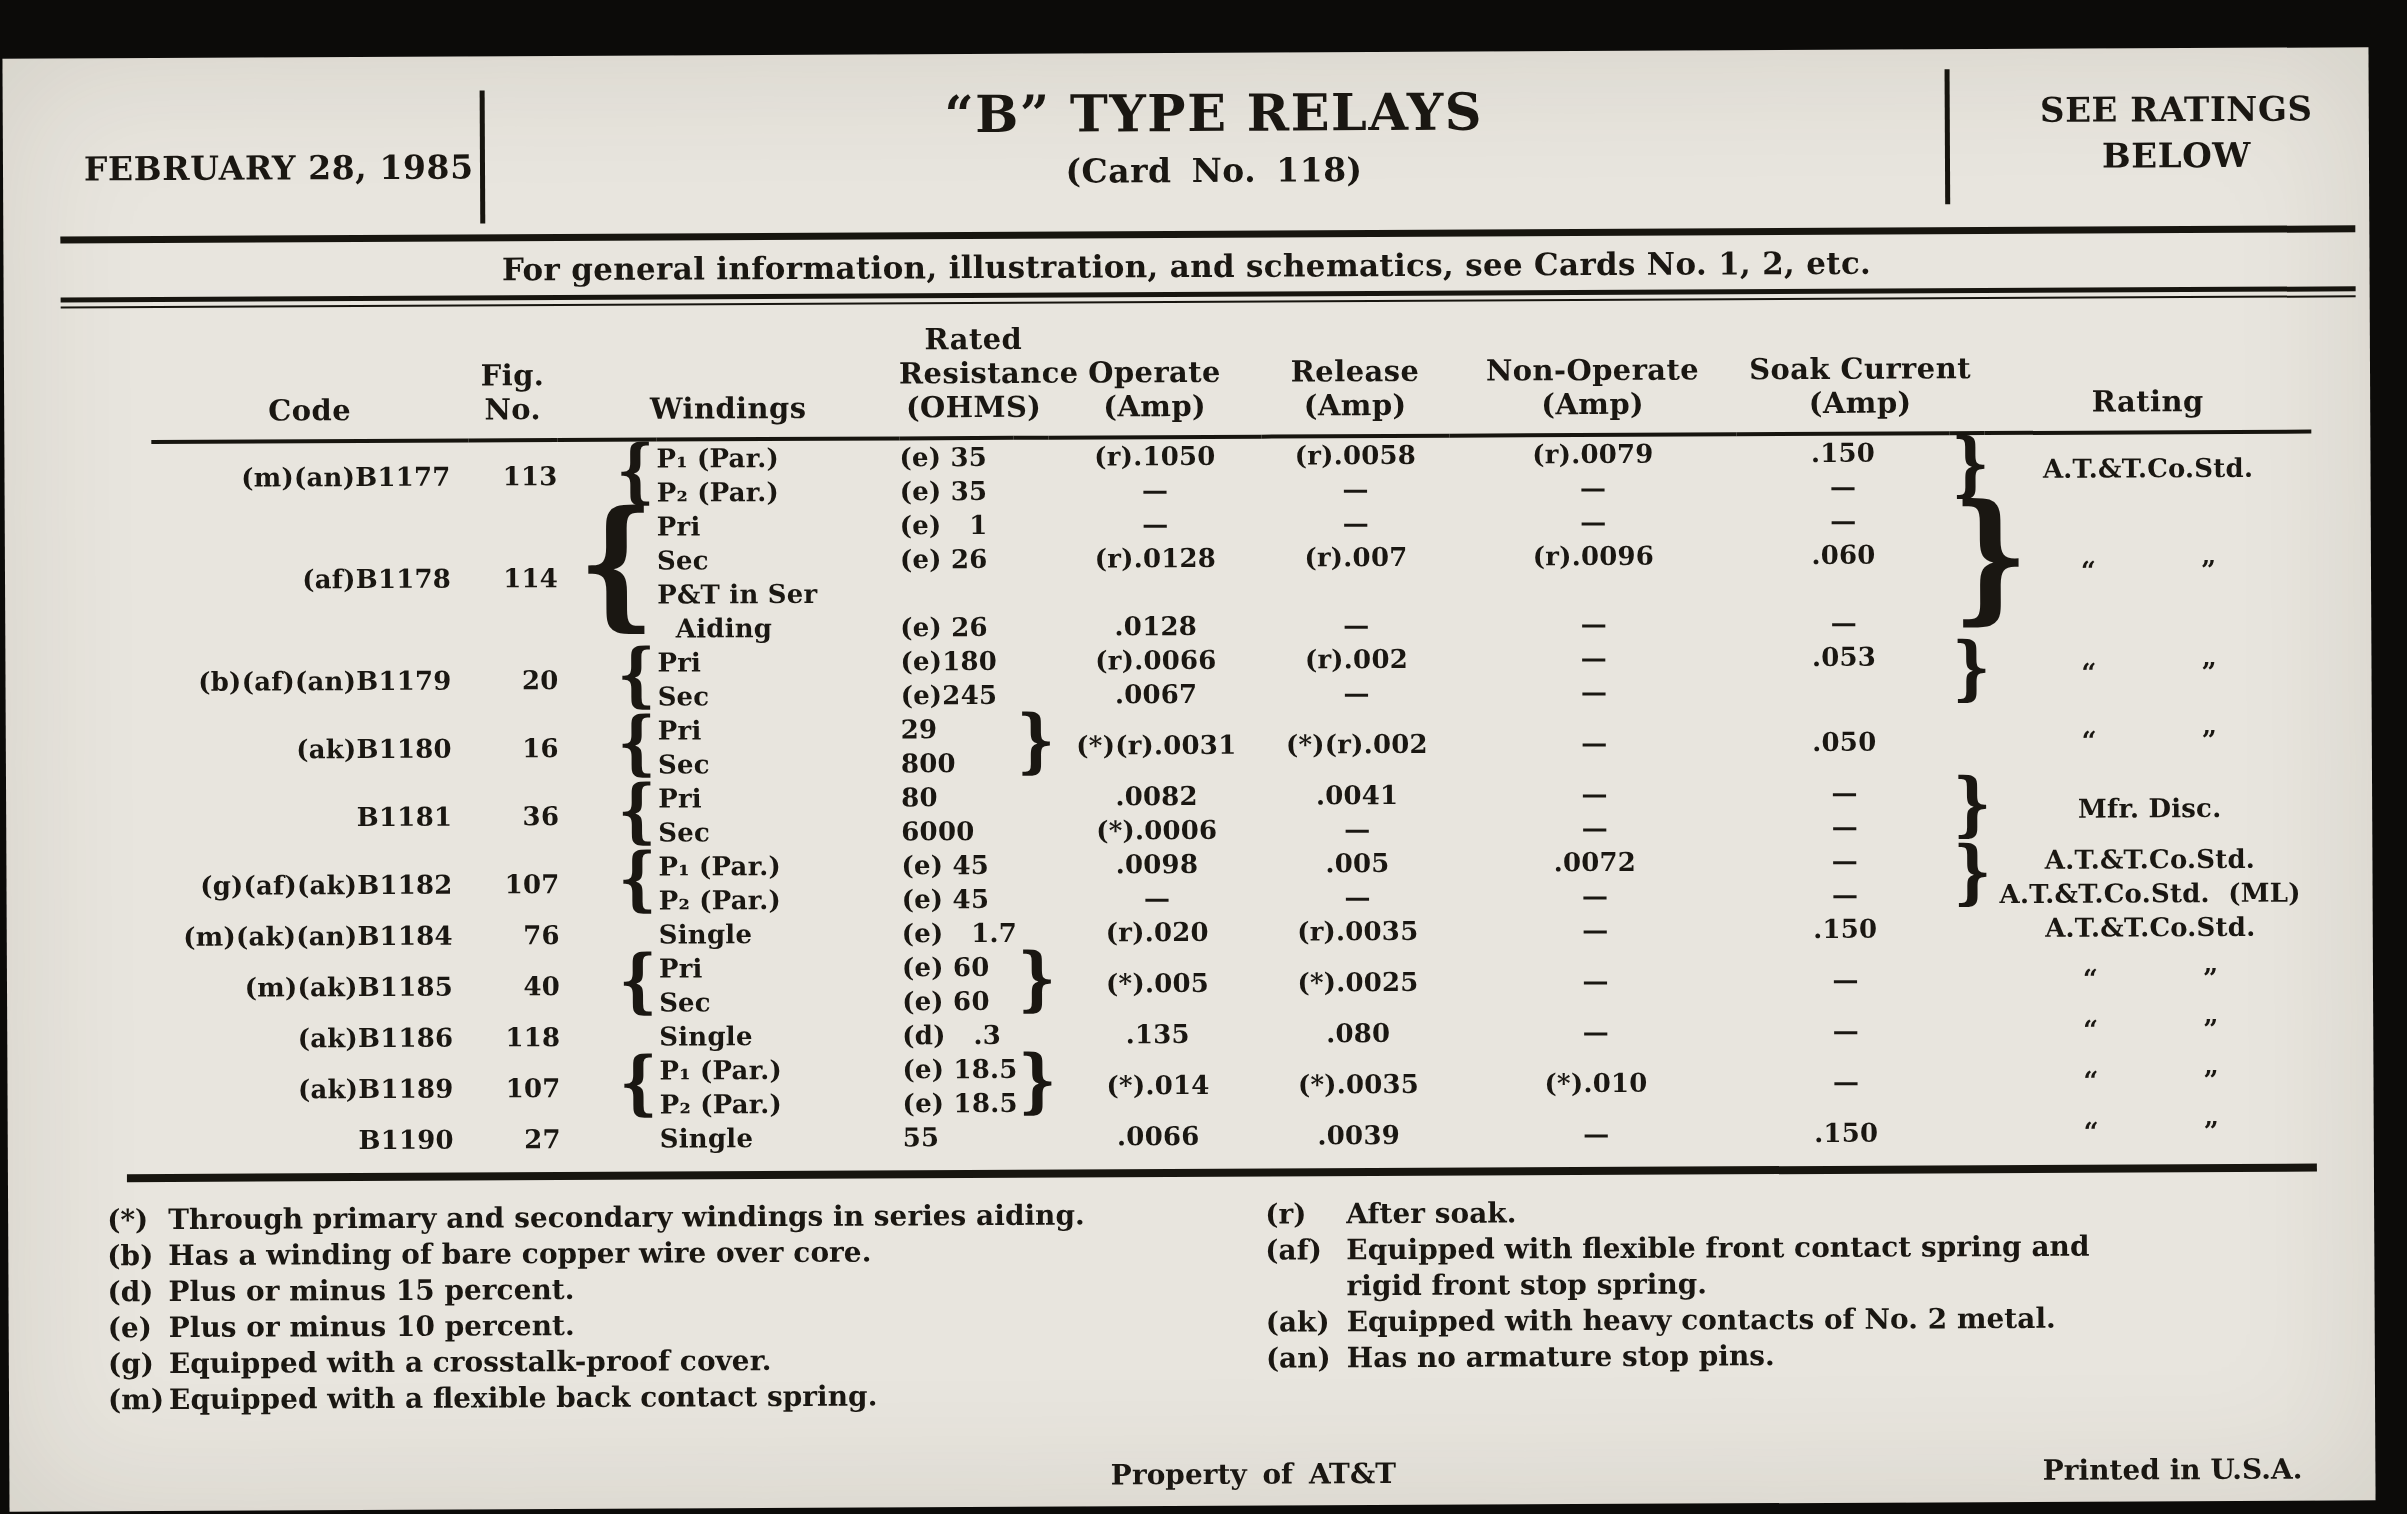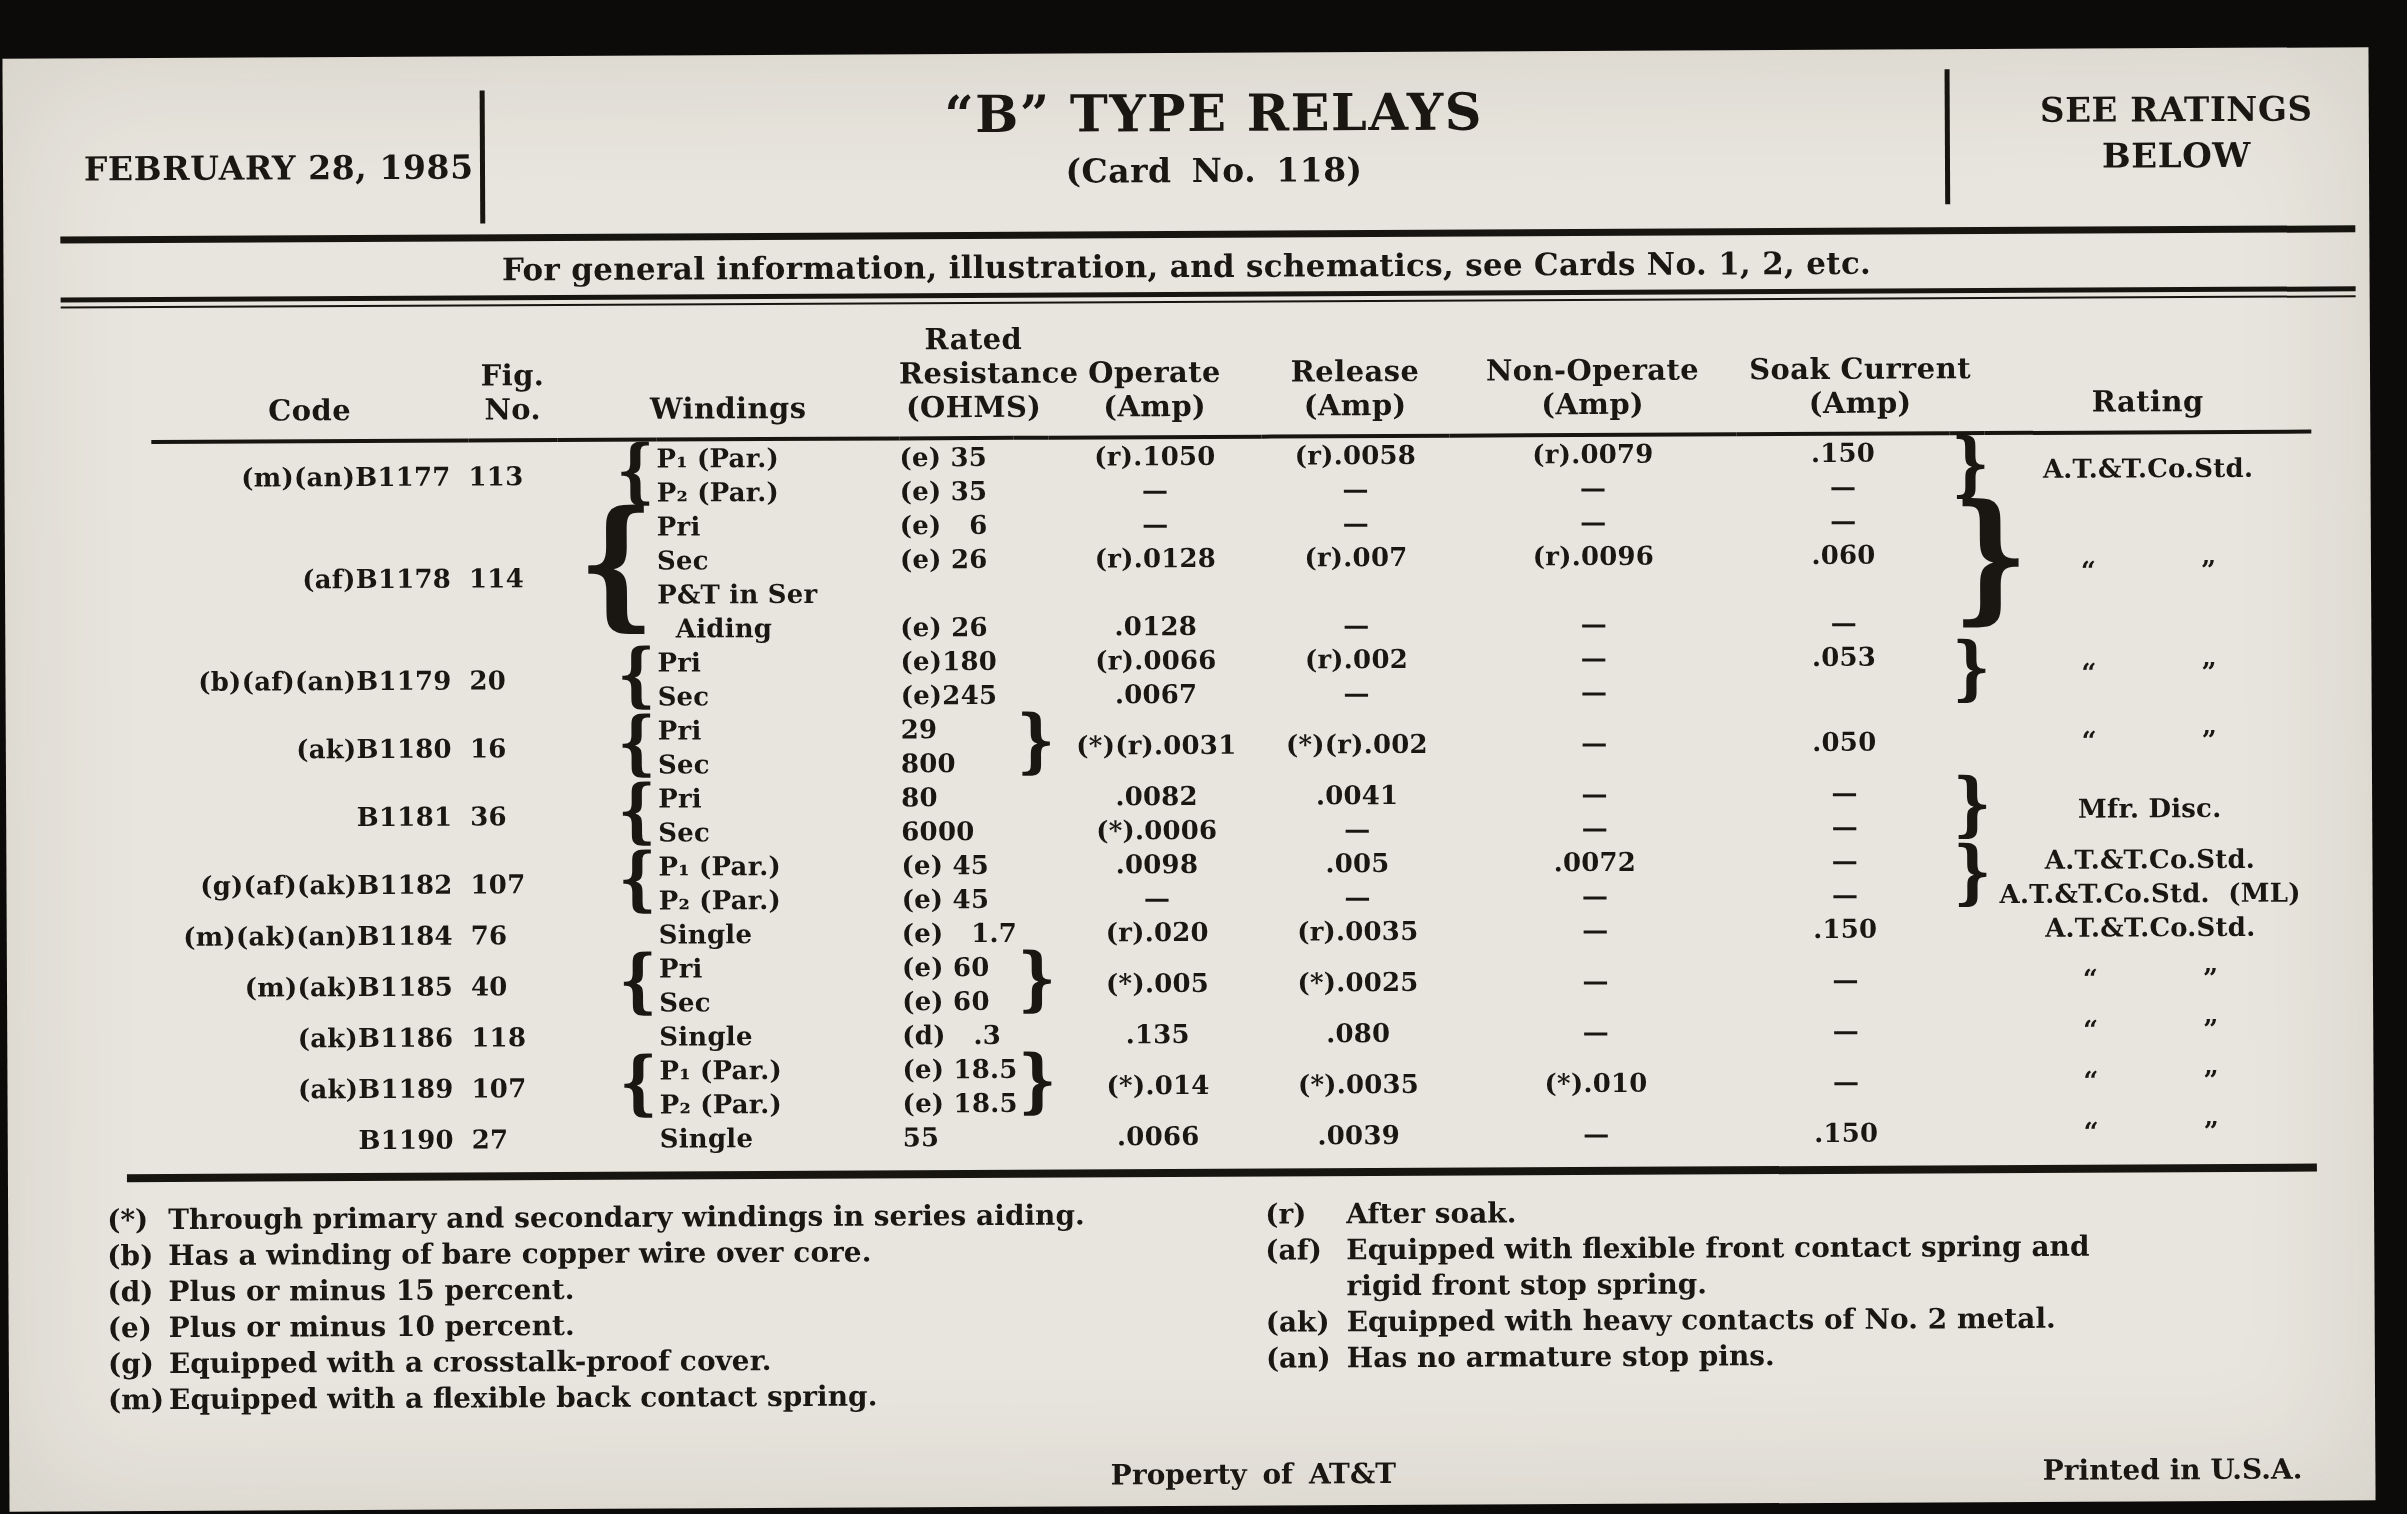--- a/index.html
+++ b/index.html
@@ -35,21 +35,21 @@
   
   table.relay { border-collapse:collapse; table-layout:fixed; width:2158px; margin:6px 0 0 147px; }
   th {
     font-size:29px; font-weight:bold; text-align:center; vertical-align:bottom;
     white-space:pre-line; line-height:34px; padding:12px 0 12px;
     border-bottom:4px solid #17150f; letter-spacing:0.4px;
   }
   td { height:34px; line-height:34px; font-size:26px; font-weight:bold; padding:0;
        vertical-align:middle; letter-spacing:0.2px; overflow:visible; }
   .c-code   { text-align:right; padding-right:18px; }
-  .c-fig    { text-align:left; }
+  .c-fig    { text-align:right; }
   .c-wind   { text-align:left; white-space:pre; }
   .c-res    { text-align:left; white-space:pre; padding-right:6px; }
   .c-val    { text-align:center; white-space:pre; }
   .c-rating { text-align:center; white-space:pre; }
   .c-brace  { line-height:0; }
   .c-brace.ob { text-align:right; padding-right:2px; }
   .c-brace.cb { text-align:left; padding-left:2px; }
   .brace { display:inline-block; line-height:0; font-weight:bold;
            transform:scaleY(1.18); transform-origin:center; }
   
@@ -145,21 +145,21 @@
           <td class="c-val">—</td>
           <td class="c-val">—</td>
           <td class="c-val">—</td>
           <td class="c-val">—</td>
         </tr>
         <tr>
           <td class="c-code" rowspan="4">(af)B1178</td>
           <td class="c-fig" rowspan="4">114</td>
           <td class="c-brace ob" rowspan="4"><span class="brace" style="font-size: 119px;">{</span></td>
           <td class="c-wind">Pri</td>
-          <td class="c-res">(e)   6</td>
+          <td class="c-res">(e)   1</td>
           <td class="c-brace cb" rowspan="4"></td>
           <td class="c-val">—</td>
           <td class="c-val">—</td>
           <td class="c-val">—</td>
           <td class="c-val">—</td>
           <td class="c-brace cb" rowspan="4"><span class="brace" style="font-size: 119px;">}</span></td>
           <td class="c-rating" rowspan="4">“    ”</td>
         </tr>
         <tr>
           <td class="c-wind">Sec</td>

